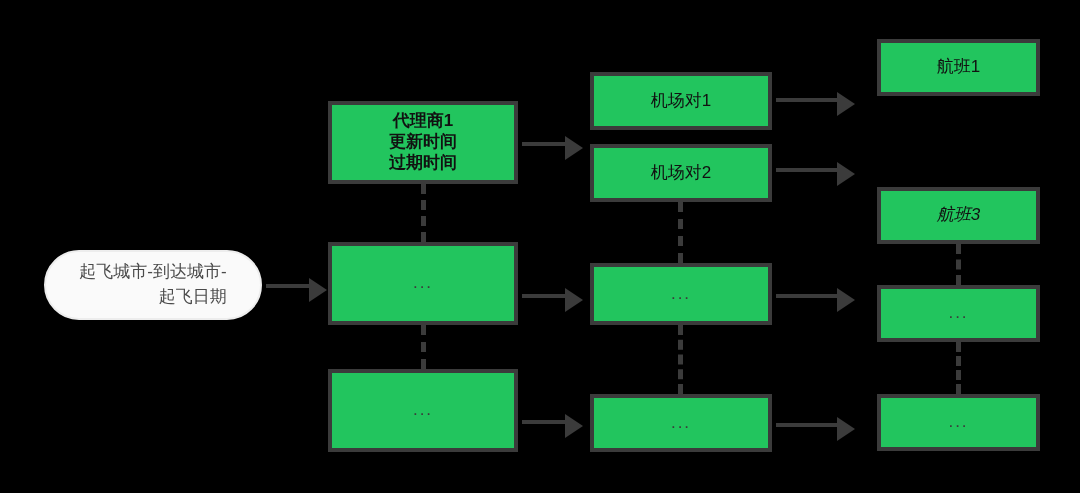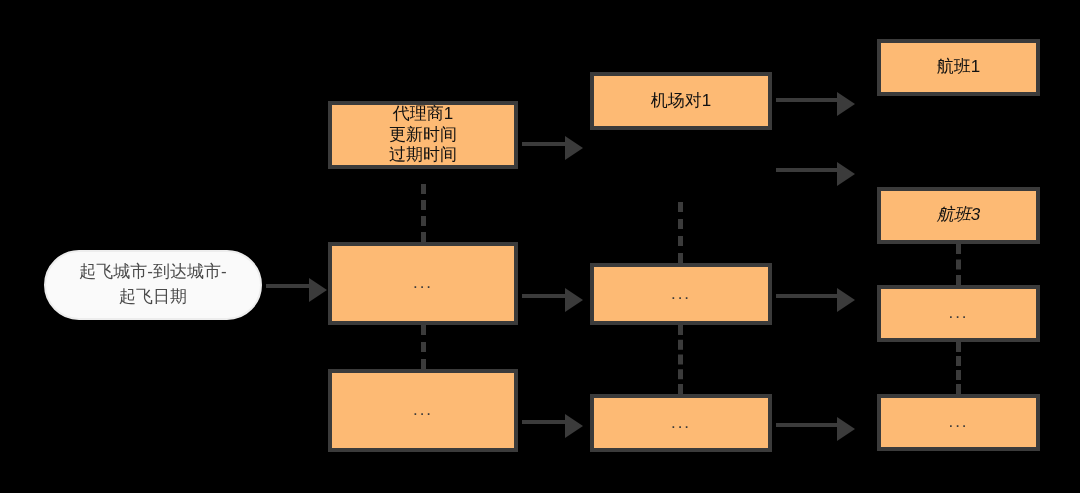--- a/index.html
+++ b/index.html
@@ -22,21 +22,21 @@
     box-sizing: border-box;
     display: flex;
     align-items: center;
     justify-content: center;
     text-align: center;
     color: #111111;
     line-height: 1.22;
   }
 
   .node.green {
-    background: #fdba74;
+    background: #22c55e;
     border: 4px solid #3B3B3B;
     font-size: 17px;
   }
 
   .node.rounded {
     background: #FAFAFA;
     border: 2px solid #EDEDED;
     border-radius: 36px;
     font-size: 17px;
     color: #4A4A4A;
@@ -76,28 +76,28 @@
     position: absolute;
     width: 0;
     border-left: 5px dashed #3B3B3B;
   }
 </style>
 </head>
 <body>
 
 <div id="canvas">
 
-  <div class="node rounded" style="left:44px; top:250px; width:218px; height:70px;">
+  <div class="node rounded" style="left:44px; top:250px; width:218px; height:70px;text-align:right;">
     <span class="label">起飞城市-到达城市-
 起飞日期</span>
   </div>
 
   <div class="arrow" style="left:266px; top:284px; width:44px;"></div>
 
-  <div class="node green" style="left:328px; top:101px; width:190px; height:68px;">
+  <div class="node green" style="left:328px; top:101px; width:190px; height:83px;font-weight:bold;">
     <span class="label">代理商1
 更新时间
 过期时间</span>
   </div>
 
   <div class="node green" style="left:328px; top:242px; width:190px; height:83px;">
     <span class="label ellipsis">...</span>
   </div>
 
   <div class="node green" style="left:328px; top:369px; width:190px; height:83px;">
@@ -108,20 +108,23 @@
   <div class="dotline" style="left:421px; top:325px; height:44px;"></div>
 
   <div class="arrow" style="left:522px; top:142px; width:44px;"></div>
   <div class="arrow" style="left:522px; top:294px; width:44px;"></div>
   <div class="arrow" style="left:522px; top:420px; width:44px;"></div>
 
   <div class="node green" style="left:590px; top:72px; width:182px; height:58px;">
     <span class="label">机场对1</span>
   </div>
 
+  <div class="node green" style="left:590px; top:144px; width:182px; height:58px;">
+    <span class="label">机场对2</span>
+  </div>
 
   <div class="node green" style="left:590px; top:263px; width:182px; height:62px;">
     <span class="label ellipsis">...</span>
   </div>
 
   <div class="node green" style="left:590px; top:394px; width:182px; height:58px;">
     <span class="label ellipsis">...</span>
   </div>
 
   <div class="dotline" style="left:678px; top:202px; height:61px;"></div>

